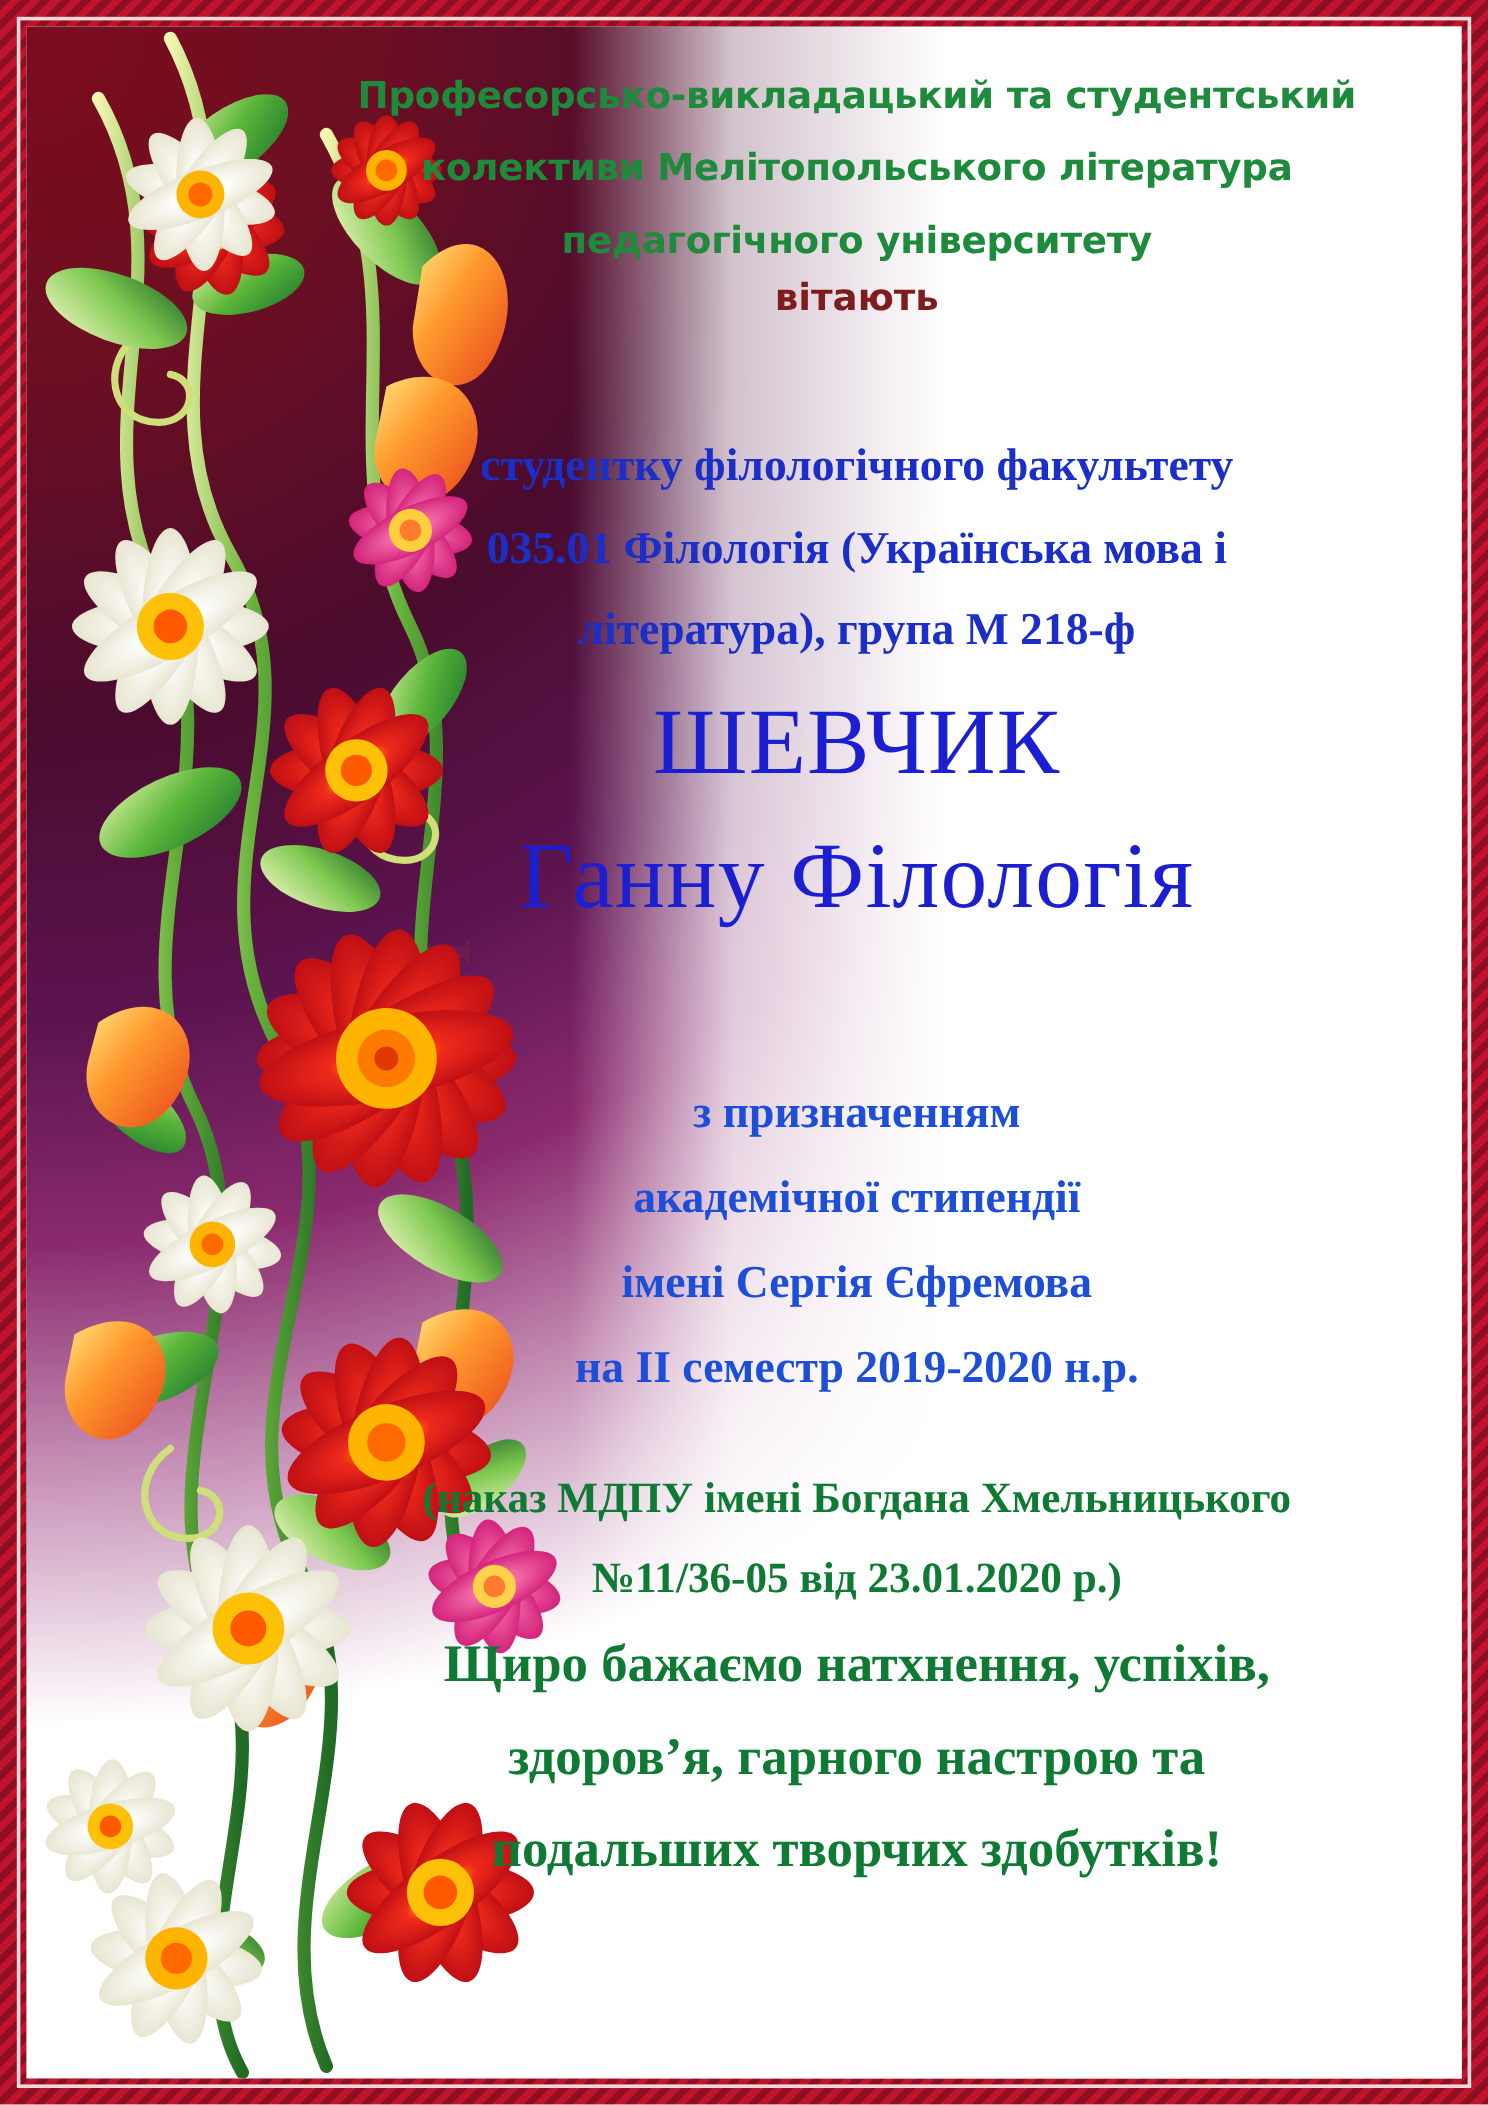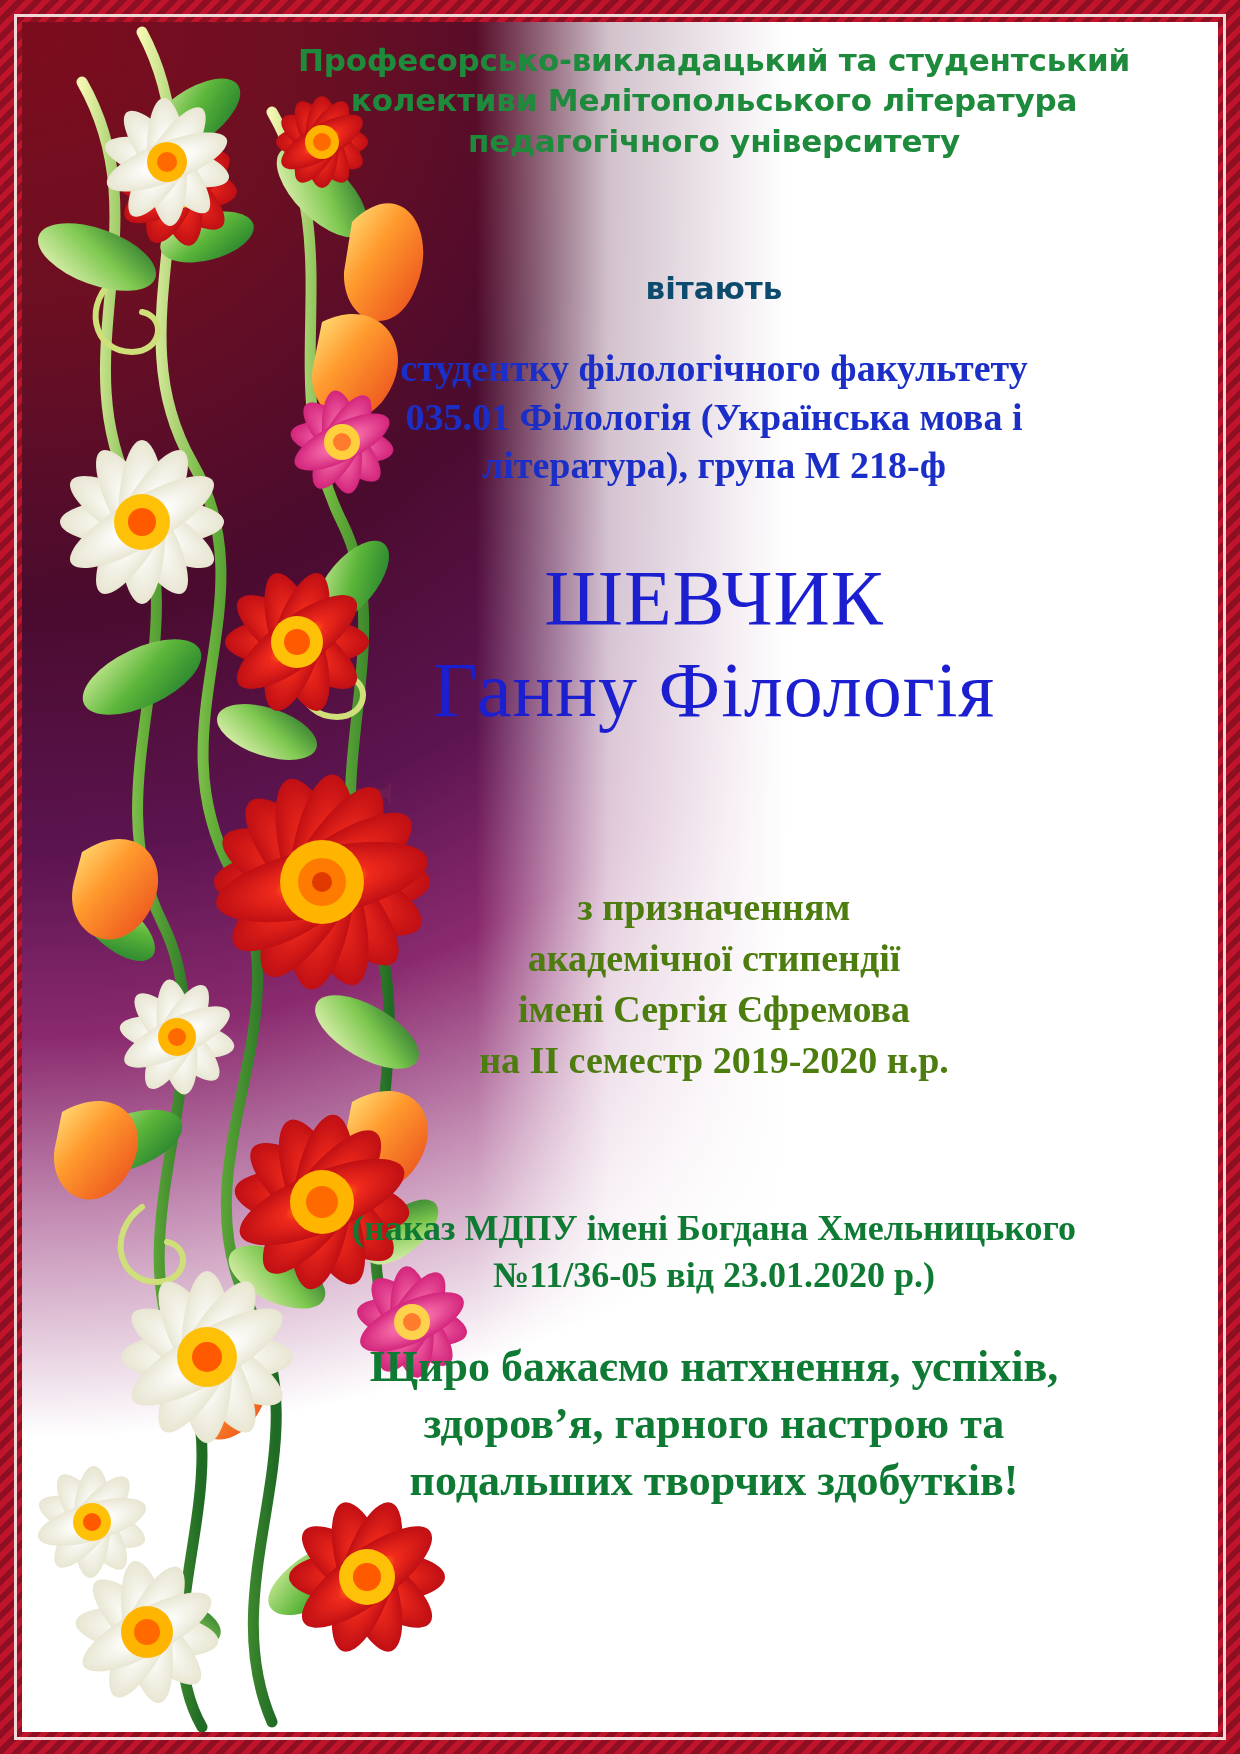--- a/index.html
+++ b/index.html
@@ -101,63 +101,62 @@
     top: 18px;
     color: #1e8a3c;
     font-family: "DejaVu Sans", sans-serif;
     font-weight: bold;
     font-size: 31px;
     letter-spacing: -0.2px;
     line-height: 1.3;
   }
   .greeting-verb {
     top: 208px;
-    color: #0c4a6e;
+    color: #7f1d1d;
     font-family: "DejaVu Sans", sans-serif;
     font-weight: bold;
     font-size: 31px;
-    margin-top: 40px;
   }
   .recipient-role {
     top: 322px;
     color: #1b2fc8;
     font-weight: bold;
     font-size: 38px;
     line-height: 1.28;
   }
   .recipient-name {
     top: 530px;
     color: #1b1fd0;
     font-weight: normal;
     font-size: 78px;
     line-height: 1.18;
     letter-spacing: 1px;
   }
   .award {
     top: 860px;
-    color: #4d7c0f;
+    color: #1d4ed8;
     font-weight: bold;
     font-size: 38px;
     line-height: 1.34;
   }
   .order {
     top: 1183px;
     color: #0f7a33;
     font-weight: bold;
     font-size: 36px;
     line-height: 1.3;
   }
   .wishes {
     top: 1316px;
     color: #0f7a33;
     font-weight: bold;
     font-size: 44px;
     line-height: 1.3;
   }
-  .line { display: block; }
+  .line { display: block; margin-top: 20px; }
 </style>
 </head>
 <body>
 
 <div class="page">
 
   <div class="frame-outer"></div>
   <div class="frame-inner-line"></div>
 
   <div class="card">

